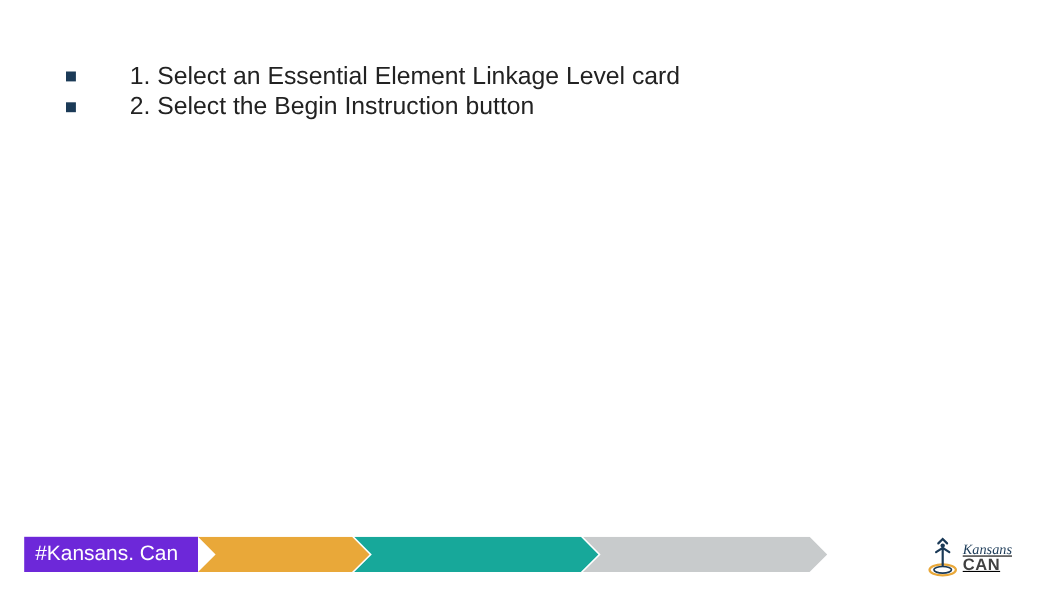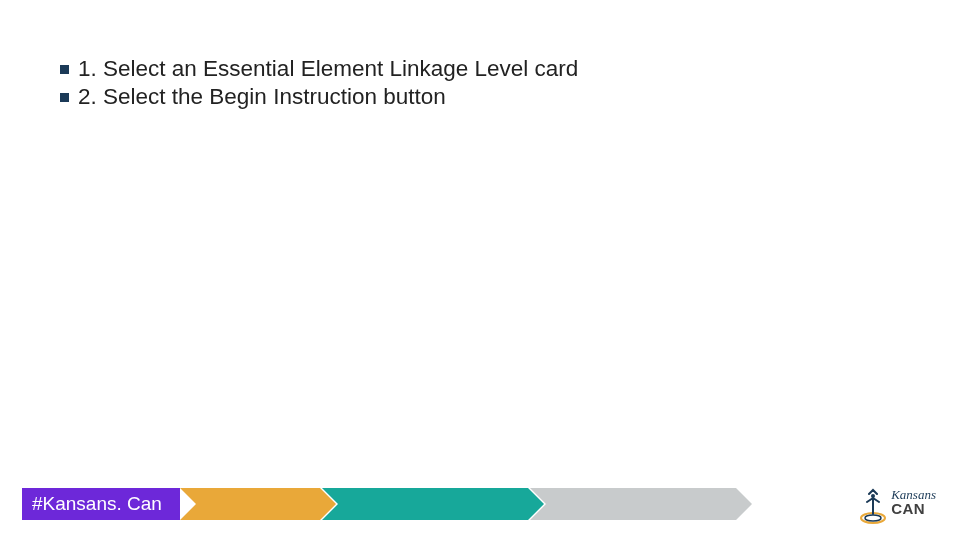--- a/index.html
+++ b/index.html
@@ -17,20 +17,21 @@
   }
   .bullets {
     position: absolute;
     left: 60px;
     top: 56px;
   }
   .bullet-row {
     display: flex;
     align-items: center;
     margin-bottom: 2px;
+    gap: 40px;
   }
   .bullet-square {
     width: 9px;
     height: 9px;
     background: #1b3a57;
     margin-right: 9px;
     flex: 0 0 auto;
   }
   .bullet-text {
     font-size: 22.5px;
@@ -55,23 +56,25 @@
     font-family: Arial, sans-serif;
     height: 32px;
   }
   .chev {
     height: 32px;
     display: block;
   }
   
   .logo {
     position: absolute;
-    right: 24px;
+    right: 40px;
     bottom: 14px;
     display: flex;
+    align-items: center;
+    text-decoration: underline;
   }
   .logo-mark {
     margin-right: 4px;
   }
   .logo-text {
     display: flex;
     flex-direction: column;
     line-height: 1;
   }
   .logo-top {

